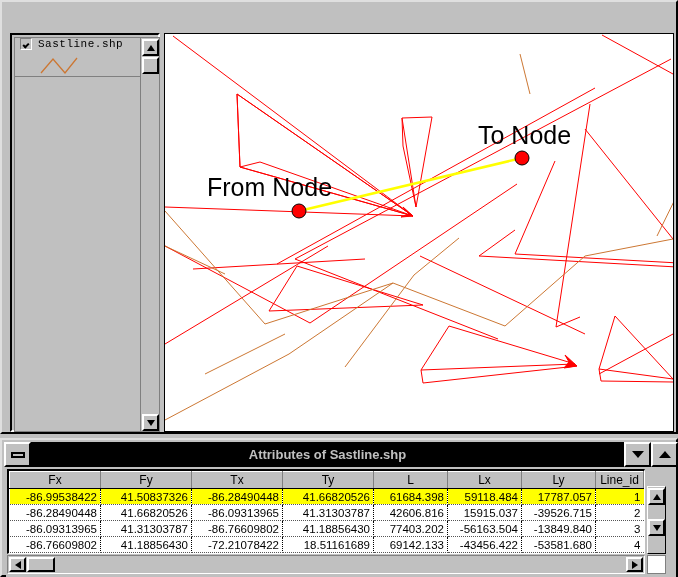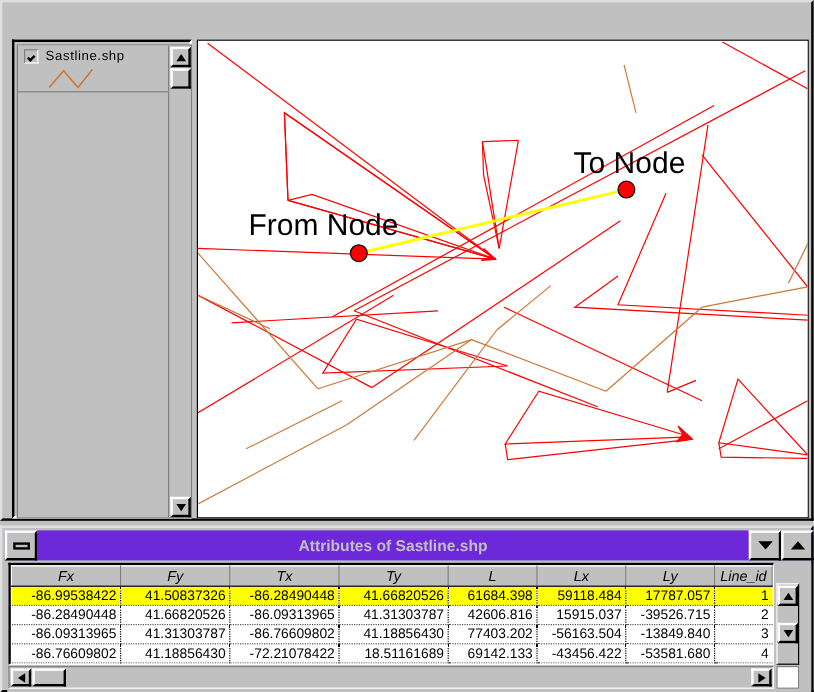--- a/index.html
+++ b/index.html
@@ -17,42 +17,42 @@
   }
 
   
   .win-top{position:absolute;left:0;top:0;width:678px;height:434px;
            background:#c0c0c0;box-sizing:border-box;
            border-top:2px solid #dfdfdf;border-left:2px solid #dfdfdf;
            border-right:2px solid #000;border-bottom:2px solid #000;}
   .titlebar{position:absolute;left:2px;top:2px;width:674px;height:25px;
             box-sizing:border-box;display:flex;align-items:stretch;}
   .tb-active{background:#000080;}
-  .tb-inactive{background:#6d28d9;}
+  .tb-inactive{background:#000000;}
   .tb-title{flex:1;color:#ffffff;font-size:13px;font-weight:bold;
             display:flex;align-items:center;justify-content:center;
             letter-spacing:0px;}
   .tb-title.inactive{color:#c0c0c0;}
   .sysbtn{width:27px;height:100%;display:flex;align-items:center;justify-content:center;
           box-sizing:border-box;
           border-top:2px solid #ffffff;border-left:2px solid #ffffff;
           border-right:2px solid #000000;border-bottom:2px solid #000000;
           background:#c0c0c0;}
   .minibox{width:14px;height:6px;border:2px solid #000;box-sizing:border-box;background:#c0c0c0;}
   .tri-dn{width:0;height:0;border-left:6px solid transparent;border-right:6px solid transparent;border-top:7px solid #000;}
   .tri-up{width:0;height:0;border-left:6px solid transparent;border-right:6px solid transparent;border-bottom:7px solid #000;}
 
   
   .toc-frame{position:absolute;left:8px;top:31px;width:150px;height:399px;}
   .toc-inner{position:absolute;left:2px;top:2px;width:146px;height:395px;
              background:#c0c0c0;box-sizing:border-box;
              border:1px solid #808080;display:flex;}
   .toc-list{width:127px;height:100%;background:#c0c0c0;position:relative;}
   .toc-item{position:absolute;left:0;top:0;width:127px;height:38px;background:#c0c0c0;}
-  .toc-row{display:flex;align-items:center;height:18px;padding-left:5px;}
+  .toc-row{display:flex;height:18px;padding-left:5px;font-family:Liberation Mono, monospace;}
   .chk{width:12px;height:12px;background:#c0c0c0;box-sizing:border-box;
        border:1px solid;border-color:#808080 #ffffff #ffffff #808080;
        position:relative;margin-right:6px;flex:0 0 auto;}
   .chk:after{content:"";position:absolute;left:2px;top:4px;width:4px;height:2px;
              border-left:2px solid #000;border-bottom:2px solid #000;
              transform:rotate(-45deg);}
   .toc-label{font-size:11px;color:#000;letter-spacing:0.5px;}
   .toc-symbol{height:18px;padding-left:22px;}
   .toc-sep{position:absolute;left:0;top:38px;width:127px;height:1px;background:#808080;}
 
@@ -91,21 +91,21 @@
             background:#c0c0c0;box-sizing:border-box;}
 
   .grid-out{position:absolute;left:1px;top:0px;width:638px;height:85px;
             box-sizing:border-box;
             border-top:2px solid #000;border-left:2px solid #000;
             border-right:1px solid #fff;border-bottom:1px solid #fff;
             background:#fff;overflow:hidden;}
   table.grid{border-collapse:collapse;table-layout:fixed;width:100%;}
   table.grid th{
     height:17px;background:#c0c0c0;color:#000;
-    font-size:12px;font-style:italic;font-weight:normal;text-align:center;
+    font-size:12px;font-weight:normal;text-align:center;
     box-sizing:border-box;padding:0;
     border-top:1px solid #ffffff;border-left:1px solid #ffffff;
     border-right:1px solid #808080;border-bottom:1px solid #000000;
   }
   table.grid td{
     height:16px;font-size:11.5px;color:#000;text-align:right;
     padding:0 3px 0 0;box-sizing:border-box;background:#ffffff;
     border-right:1px dotted #000;border-bottom:1px dotted #555;
     white-space:nowrap;overflow:hidden;
   }

